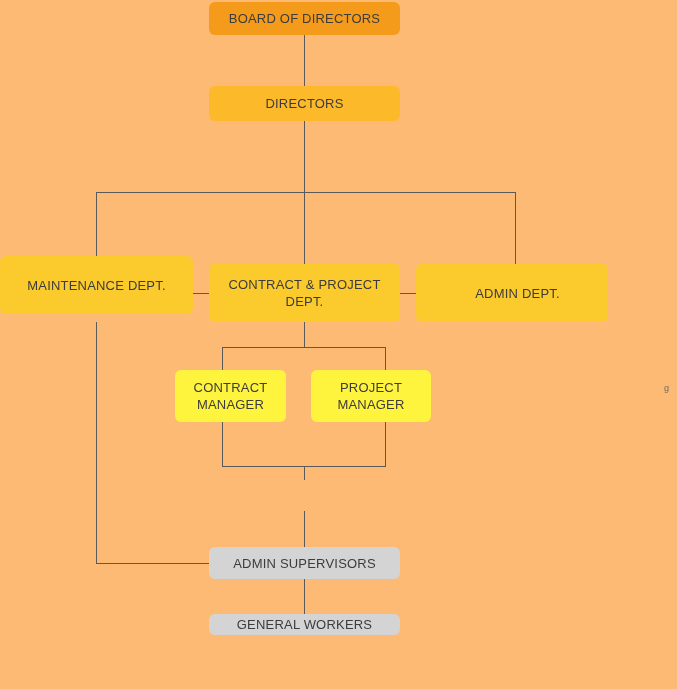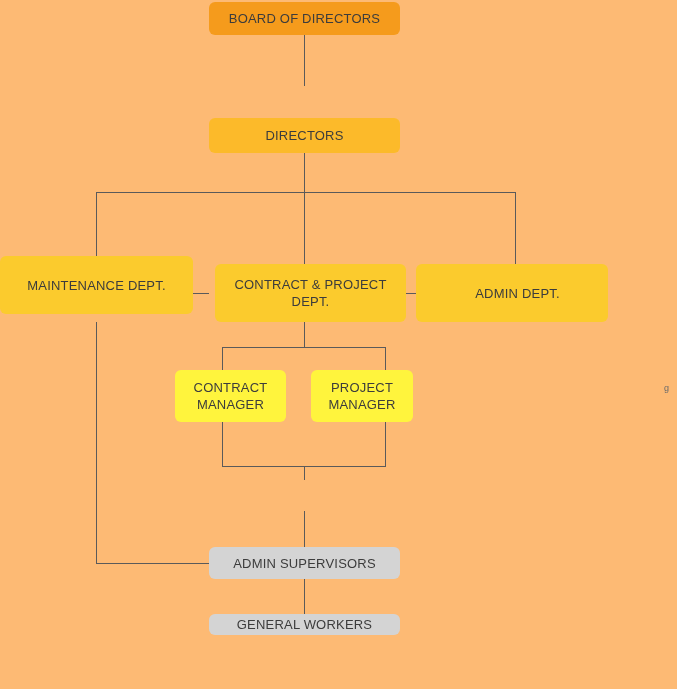--- a/index.html
+++ b/index.html
@@ -110,41 +110,41 @@
   <div class="conn v" style="left:304px; top:466px; height:14px;"></div>
 
   <div class="conn v" style="left:304px; top:511px; height:36px;"></div>
 
   <div class="conn v" style="left:304px; top:579px; height:35px;"></div>
 
   <div class="node lvl-board" style="left:209px; top:2px; width:191px; height:33px;">
     <span class="node-label">BOARD OF DIRECTORS</span>
   </div>
 
-  <div class="node lvl-dir" style="left:209px; top:86px; width:191px; height:35px;margin-top:32px;">
+  <div class="node lvl-dir" style="left:209px; top:86px; width:191px; height:35px;">
     <span class="node-label">DIRECTORS</span>
   </div>
 
   <div class="node lvl-dept" style="left:0px; top:256px; width:193px; height:58px;">
     <span class="node-label">MAINTENANCE DEPT.</span>
   </div>
 
-  <div class="node lvl-dept" style="left:215px; top:264px; width:191px; height:58px;">
+  <div class="node lvl-dept" style="left:209px; top:264px; width:191px; height:58px;">
     <span class="node-label">CONTRACT &amp; PROJECT DEPT.</span>
   </div>
 
   <div class="node lvl-dept" style="left:416px; top:264px; width:192px; height:58px;padding-left:17px;">
     <span class="node-label">ADMIN DEPT.</span>
   </div>
 
   <div class="node lvl-manager" style="left:175px; top:370px; width:111px; height:52px;">
     <span class="node-label">CONTRACT MANAGER</span>
   </div>
 
-  <div class="node lvl-manager" style="left:311px; top:370px; width:102px; height:52px;">
+  <div class="node lvl-manager" style="left:311px; top:370px; width:120px; height:52px;">
     <span class="node-label">PROJECT MANAGER</span>
   </div>
 
 
   <div class="node lvl-gray" style="left:209px; top:547px; width:191px; height:32px;">
     <span class="node-label">ADMIN SUPERVISORS</span>
   </div>
 
   <div class="node lvl-gray" style="left:209px; top:614px; width:191px; height:21px;">
     <span class="node-label">GENERAL WORKERS</span>

